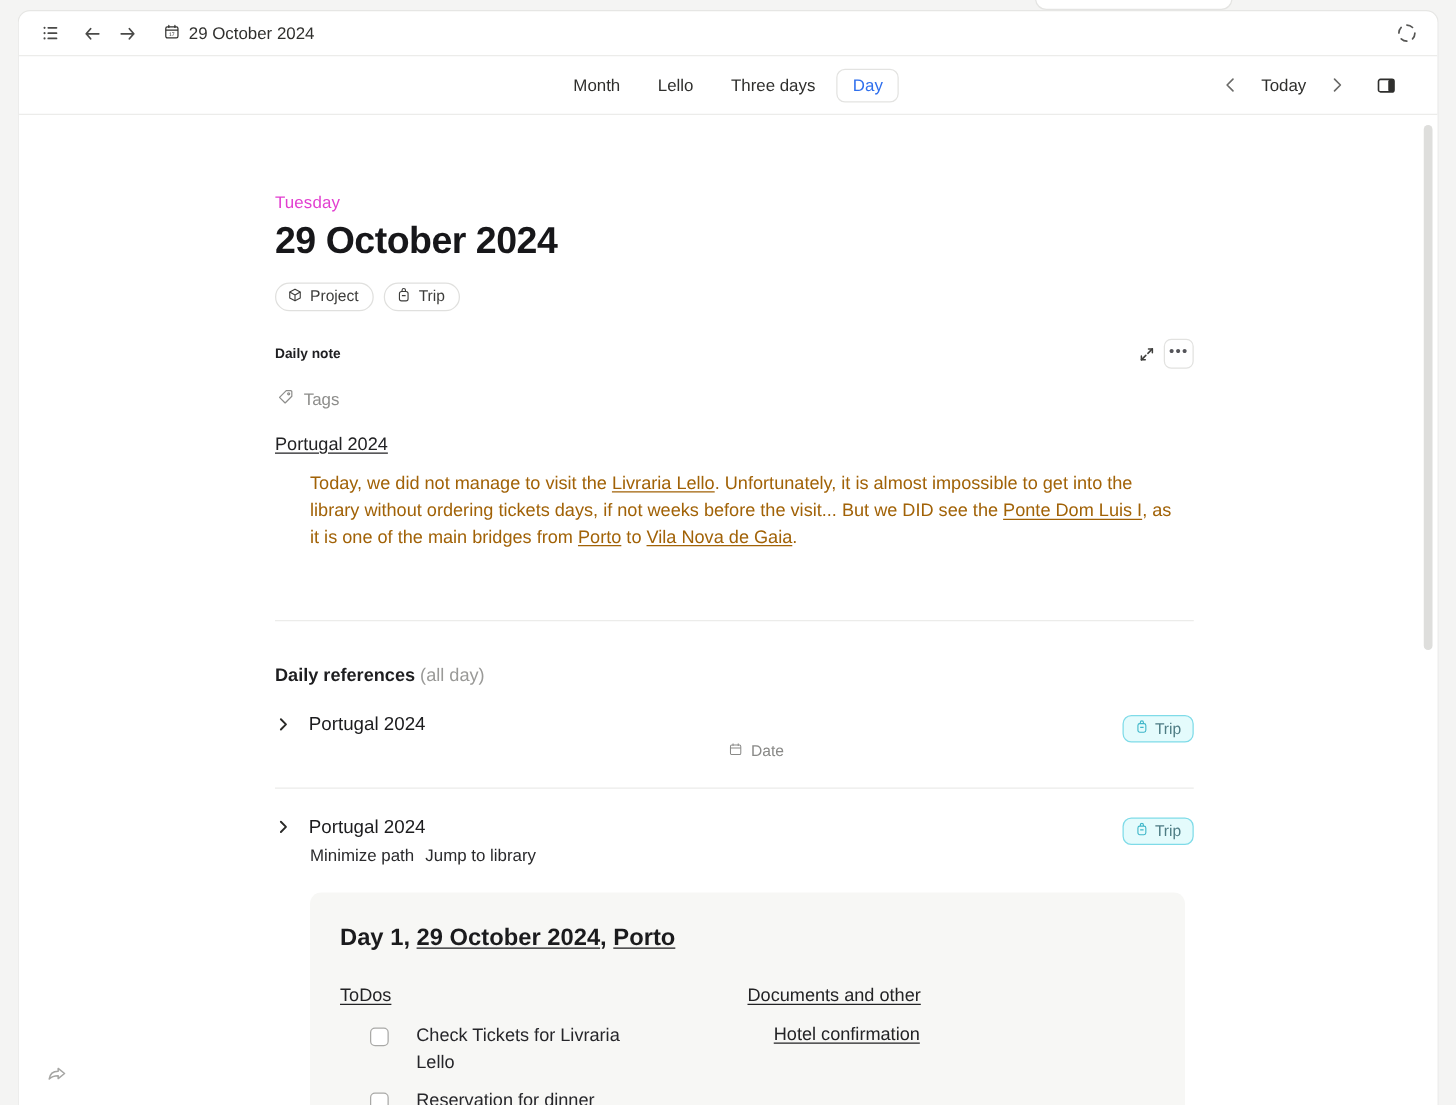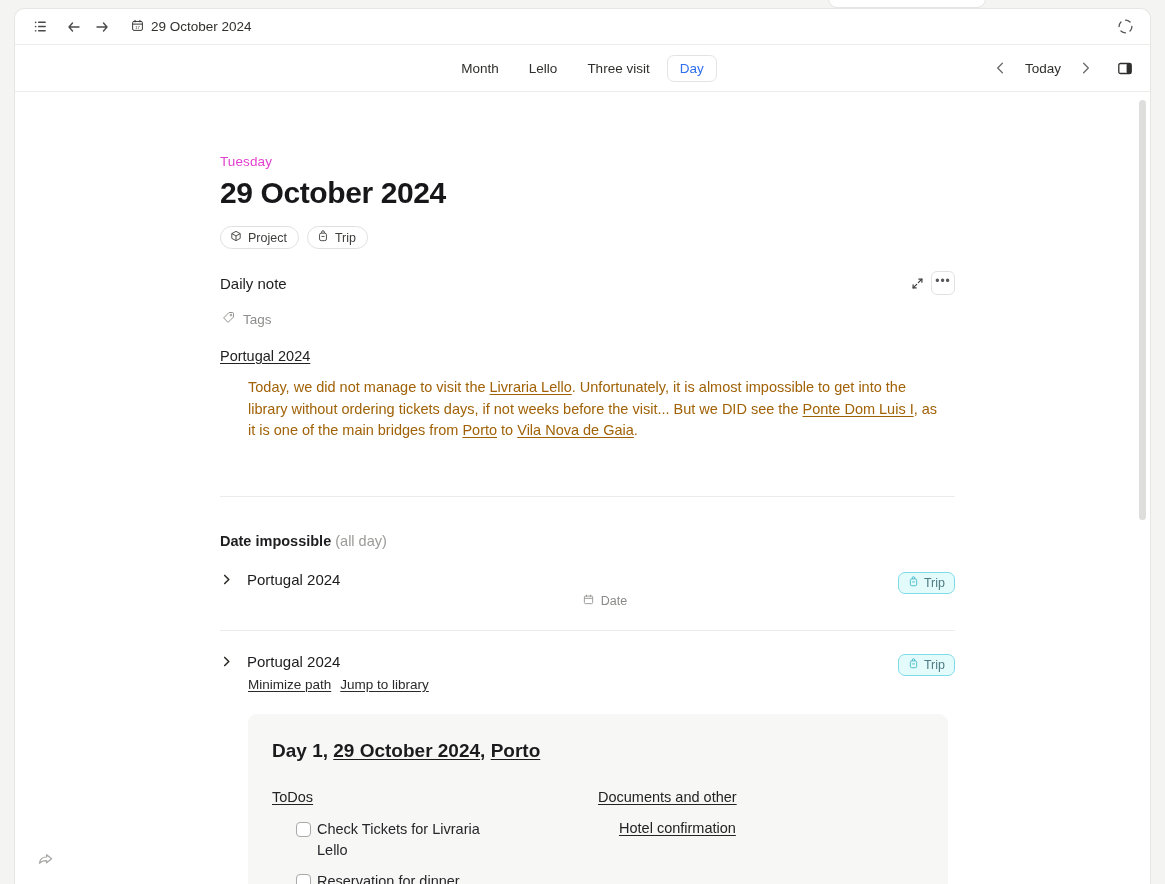--- a/index.html
+++ b/index.html
@@ -55,21 +55,21 @@
     text-align: center;
   }
   .tabs { display: flex; align-items: center; gap: 4px; }
   .tab {
     font-size: 13.5px; color: #2f2f2d; padding: 5px 12px;
     border-radius: 7px; border: 1px solid transparent;
     white-space: nowrap;
   }
   .tab.active { color: #2f6fed; border-color: #e3e3e1; }
   .viewbar-right {
-    position: absolute; right: 12px; top: 50%;
+    position: absolute; right: 28px; top: 50%;
     transform: translateY(-50%);
     display: flex; align-items: center; gap: 2px;
   }
   .vb-icon {
     width: 27px; height: 27px; display: flex;
     align-items: center; justify-content: center; color: #6a6a68;
   }
   .today-btn {
     font-size: 13.5px; color: #2f2f2d; padding: 4px 9px;
     border-radius: 6px;
@@ -85,29 +85,29 @@
     font-size: 13.5px; color: #e23fd0; margin-bottom: 7px;
     letter-spacing: .1px;
     margin-top: 32px;
   }
   .bigdate {
     font-size: 30px; font-weight: bold; color: #17171a;
     letter-spacing: -.4px; margin-bottom: 16px;
   }
   .chips { display: flex; gap: 8px; margin-bottom: 22px; }
   .chip {
-    display: inline-flex; align-items: center; gap: 6px;
+    display: inline-flex; gap: 6px;
     border: 1px solid #e0e0de; border-radius: 14px;
     padding: 3px 11px 3px 9px; font-size: 12.5px; color: #3d3d3b;
   }
   .note-head {
     display: flex; align-items: center; margin-bottom: 16px;
   }
   .note-title {
-    font-size: 15px; font-weight: normal; color: #1e1e20;
+    font-size: 11px; font-weight: bold; color: #1e1e20;
   }
   .note-actions {
     margin-left: auto; display: flex; align-items: center; gap: 7px;
   }
   .expand-ic { color: #3f3f3d; display: flex; }
   .dots-btn {
     width: 24px; height: 24px; border: 1px solid #e2e2e0;
     border-radius: 6px; display: flex; align-items: center;
     justify-content: center; color: #55555a; font-size: 12px;
     letter-spacing: 1px; padding-bottom: 4px;
@@ -154,41 +154,41 @@
   }
   .ref-sub {
     display: flex; align-items: center; gap: 7px;
     margin: 6px 0 0 35px; font-size: 12.5px; color: #8a8a88; justify-content: center;
   }
   .path-links {
     margin: 7px 0 0 28px; display: flex; gap: 9px;
     font-size: 13.5px; color: #2a2a2c;
   }
   .path-links span {
-    text-decoration: underline; text-underline-offset: 2px;
+    text-underline-offset: 2px;
   }
   .hrule { border-top: 1px solid #ececea; margin-top: 22px; }
   .embed {
     margin: 22px 0 0 28px; width: 700px;
     background: #f7f7f5; border-radius: 9px;
     padding: 26px 24px 24px 24px;
   }
   .embed-title {
     font-size: 19px; font-weight: bold;
     color: #1b1b1d; margin-bottom: 26px;
   }
   .embed-cols { display: flex; }
   .ecol { flex: 1; }
   .ecol-head {
     font-size: 14.5px; color: #232325;
     text-decoration: underline; text-underline-offset: 2px;
     display: inline-block; margin-bottom: 14px;
   }
   .todo {
-    display: flex; gap: 6px; margin: 0 0 10px 24px;
+    display: flex; gap: 22px; margin: 0 0 10px 24px;
     font-size: 14.5px; color: #26262a; line-height: 21px;
     max-width: 215px;
   }
   .cbox {
     width: 15px; height: 15px; border: 1.5px solid #a9a9a7;
     border-radius: 4px; flex: 0 0 auto; margin-top: 3px;
     background: #fff;
   }
   .doccol-item {
     margin-left: 21px; font-size: 14.5px; color: #232325;
@@ -250,21 +250,21 @@
         <path d="M9 15.8a6.8 6.8 0 0 1-4.8-2"></path>
         <path d="M2.2 9a6.8 6.8 0 0 1 2-4.8"></path>
       </svg>
     </div>
   </div>
 
   <div class="viewbar">
     <div class="tabs">
       <div class="tab">Month</div>
       <div class="tab">Lello</div>
-      <div class="tab">Three visit</div>
+      <div class="tab">Three days</div>
       <div class="tab active">Day</div>
     </div>
     <div class="viewbar-right">
       <div class="vb-icon">
         <svg width="15" height="15" viewBox="0 0 16 16" fill="none" stroke="currentColor" stroke-width="1.4" stroke-linecap="round" stroke-linejoin="round">
           <path d="M10 3L5 8l5 5"></path>
         </svg>
       </div>
       <div class="today-btn">Today</div>
       <div class="vb-icon">
@@ -337,21 +337,21 @@
 
         <a class="doc-link">Portugal 2024</a>
 
         <div class="para">
           <span>Today, we did not manage to visit the </span><a class="ilink">Livraria Lello</a><span>. Unfortunately, it is almost impossible to get into the library without ordering tickets days, if not weeks before the visit... But we DID see the </span><a class="ilink">Ponte Dom Luis I</a><span>, as it is one of the main bridges from </span><a class="ilink">Porto</a><span> to </span><a class="ilink">Vila Nova de Gaia</a><span>.</span>
         </div>
 
         <div class="divider"></div>
 
         <div class="sec-title">
-          <span>Date impossible</span>
+          <span>Daily references</span>
           <span class="sub">(all day)</span>
         </div>
 
         
         <div class="ref-row">
           <div class="ref-line">
             <span class="chev">
               <svg width="13" height="13" viewBox="0 0 16 16" fill="none" stroke="currentColor" stroke-width="1.9" stroke-linecap="round" stroke-linejoin="round">
                 <path d="M5.8 3l5 5-5 5"></path>
               </svg>

